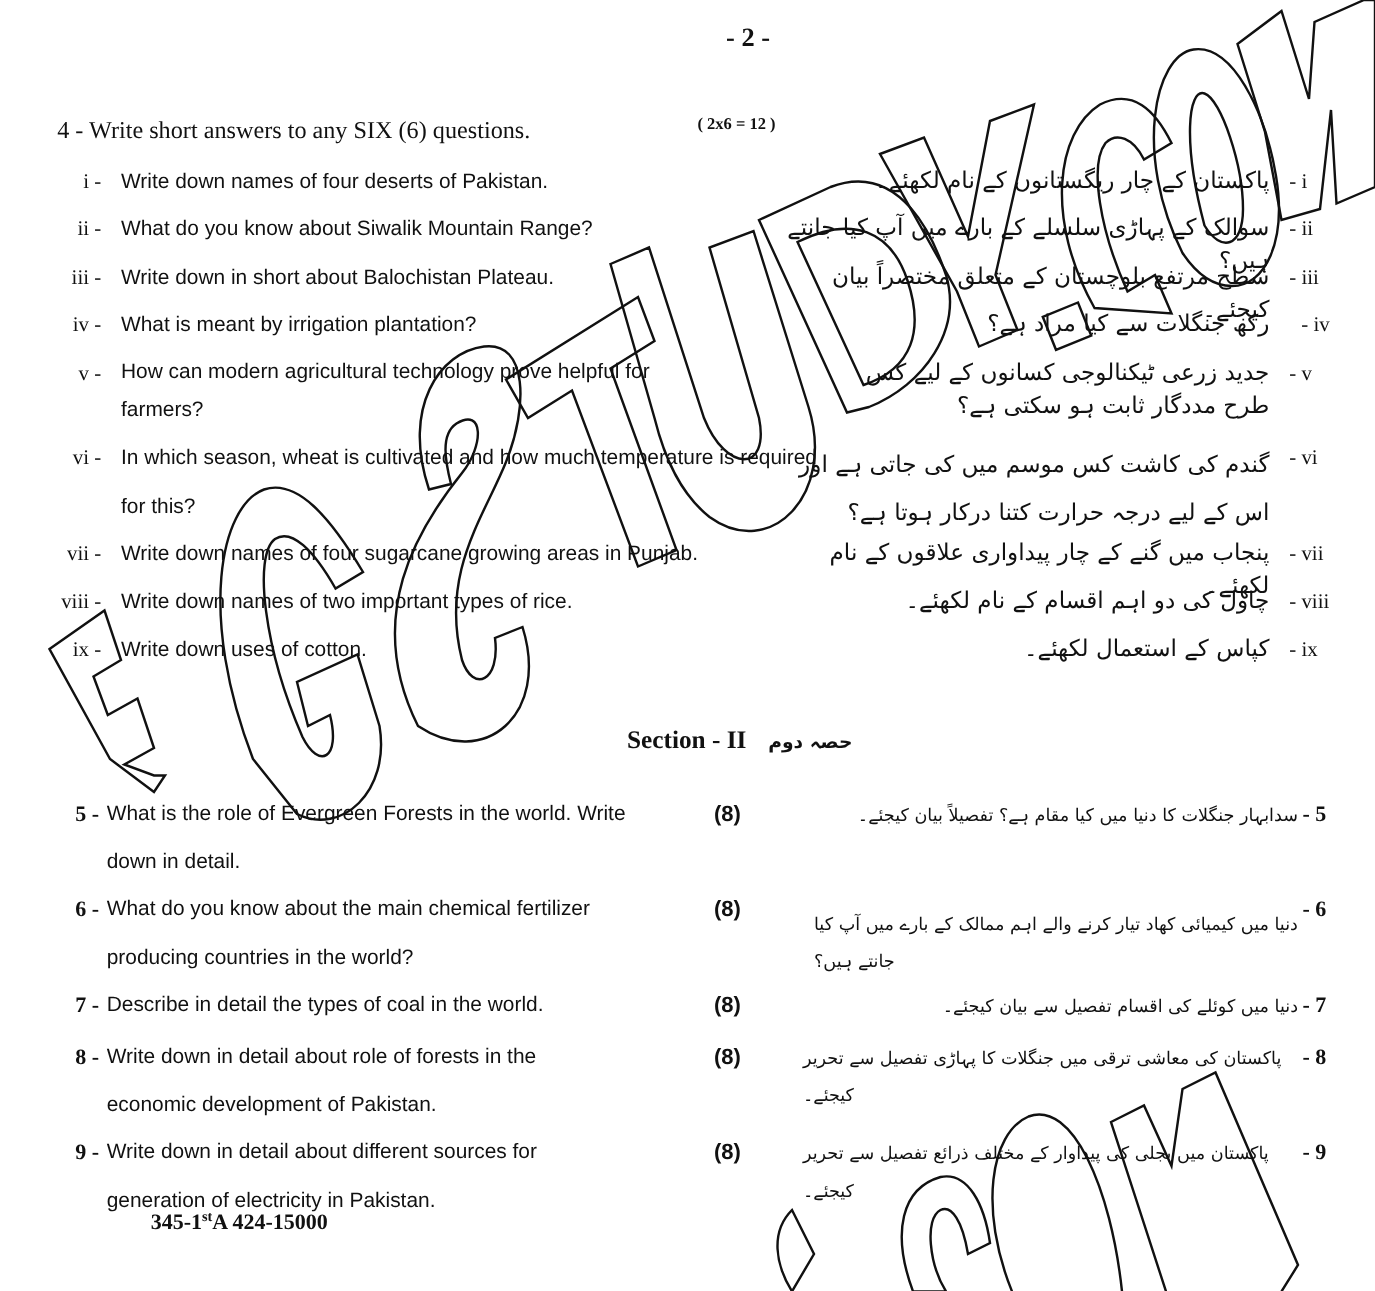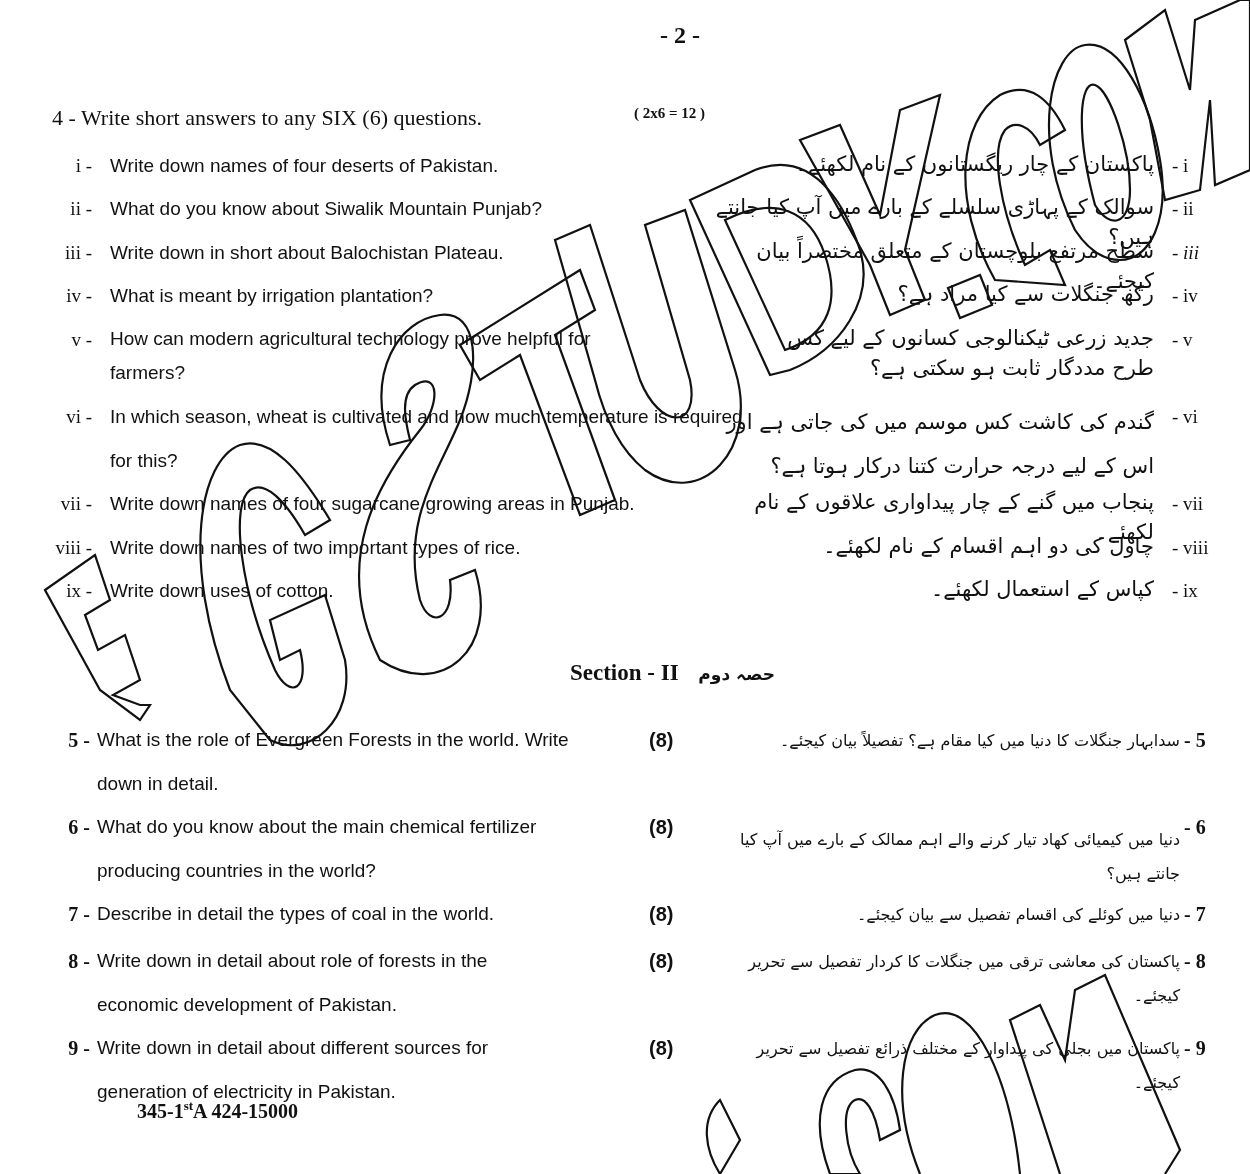--- a/index.html
+++ b/index.html
@@ -53,21 +53,21 @@
     .lq .num {
       position: absolute; left: 30px; width: 60px; text-align: right;
       font-family: "Liberation Serif", serif; font-weight: bold; font-size: 20px;
     }
     .lq .en { position: absolute; left: 97px; font-size: 19px; line-height: 44px; width: 520px; }
     .lq .marks {
       position: absolute; left: 649px;
       font-family: "Liberation Sans", sans-serif; font-weight: bold; font-size: 20px;
     }
     .lq .ur {
-      position: absolute; right: 70px; direction: rtl; text-align: right;
+      position: absolute; right: 70px; direction: rtl; text-align: left;
       font-family: "DejaVu Sans", sans-serif; font-size: 16px; line-height: 34px; max-width: 450px;
     }
     .lq .ur-num {
       position: absolute; left: 1184px;
       font-family: "Liberation Serif", serif; font-weight: bold; font-size: 20px;
     }
     .footer-code {
       position: absolute; top: 1098px; left: 137px;
       font-family: "Liberation Serif", serif; font-weight: bold; font-size: 20px;
     }
@@ -118,35 +118,35 @@
 </div>
 
 <div class="sq" style="top:144px;">
   <span class="num" style="top:11px;">i -</span>
   <span class="en">Write down names of four deserts of Pakistan.</span>
   <span class="ur" style="top:5px;">پاکستان کے چار ریگستانوں کے نام لکھئے۔</span>
   <span class="ur-num" style="top:11px;">- i</span>
 </div>
 <div class="sq" style="top:187px;">
   <span class="num" style="top:11px;">ii -</span>
-  <span class="en">What do you know about Siwalik Mountain Punjab?</span>
+  <span class="en">What do you know about Siwalik Mountain Range?</span>
   <span class="ur" style="top:5px;">سوالک کے پہاڑی سلسلے کے بارے میں آپ کیا جانتے ہیں؟</span>
   <span class="ur-num" style="top:11px;">- ii</span>
 </div>
 <div class="sq" style="top:231px;">
   <span class="num" style="top:11px;">iii -</span>
   <span class="en">Write down in short about Balochistan Plateau.</span>
   <span class="ur" style="top:5px;">سطح مرتفع بلوچستان کے متعلق مختصراً بیان کیجئے۔</span>
-  <span class="ur-num" style="top:11px;font-style:italic;">- iii</span>
+  <span class="ur-num" style="top:11px;">- iii</span>
 </div>
 <div class="sq" style="top:274px;">
   <span class="num" style="top:11px;">iv -</span>
   <span class="en">What is meant by irrigation plantation?</span>
   <span class="ur" style="top:5px;">رکھ جنگلات سے کیا مراد ہے؟</span>
-  <span class="ur-num" style="top:11px;">- iv</span>
+  <span class="ur-num" style="top:11px;margin-left:11px;">- iv</span>
 </div>
 <div class="sq" style="top:318px;">
   <span class="num" style="top:11px;">v -</span>
   <span class="en" style="line-height:34px;width:540px;top:4px;">How can modern agricultural technology prove helpful for farmers?</span>
   <span class="ur" style="top:5px;max-width:400px;">جدید زرعی ٹیکنالوجی کسانوں کے لیے کس طرح مددگار ثابت ہو سکتی ہے؟</span>
   <span class="ur-num" style="top:11px;">- v</span>
 </div>
 <div class="sq" style="top:395px;">
   <span class="num" style="top:11px;">vi -</span>
   <span class="en" style="width:650px;">In which season, wheat is cultivated and how much temperature is required for this?</span>
@@ -195,21 +195,21 @@
   <span class="num" style="top:11px;">7 -</span>
   <span class="en">Describe in detail the types of coal in the world.</span>
   <span class="marks" style="top:11px;">(8)</span>
   <span class="ur" style="top:6px;">دنیا میں کوئلے کی اقسام تفصیل سے بیان کیجئے۔</span>
   <span class="ur-num" style="top:11px;">- 7</span>
 </div>
 <div class="lq" style="top:939px;">
   <span class="num" style="top:11px;">8 -</span>
   <span class="en" style="width:470px;">Write down in detail about role of forests in the economic development of Pakistan.</span>
   <span class="marks" style="top:11px;">(8)</span>
-  <span class="ur" style="top:6px;">پاکستان کی معاشی ترقی میں جنگلات کا کردار تفصیل سے تحریر کیجئے۔</span>
+  <span class="ur" style="top:6px;">پاکستان کی معاشی ترقی میں جنگلات کا پہاڑی تفصیل سے تحریر کیجئے۔</span>
   <span class="ur-num" style="top:11px;">- 8</span>
 </div>
 <div class="lq" style="top:1026px;">
   <span class="num" style="top:11px;">9 -</span>
   <span class="en" style="width:470px;">Write down in detail about different sources for generation of electricity in Pakistan.</span>
   <span class="marks" style="top:11px;">(8)</span>
   <span class="ur" style="top:6px;">پاکستان میں بجلی کی پیداوار کے مختلف ذرائع تفصیل سے تحریر کیجئے۔</span>
   <span class="ur-num" style="top:11px;">- 9</span>
 </div>
 

